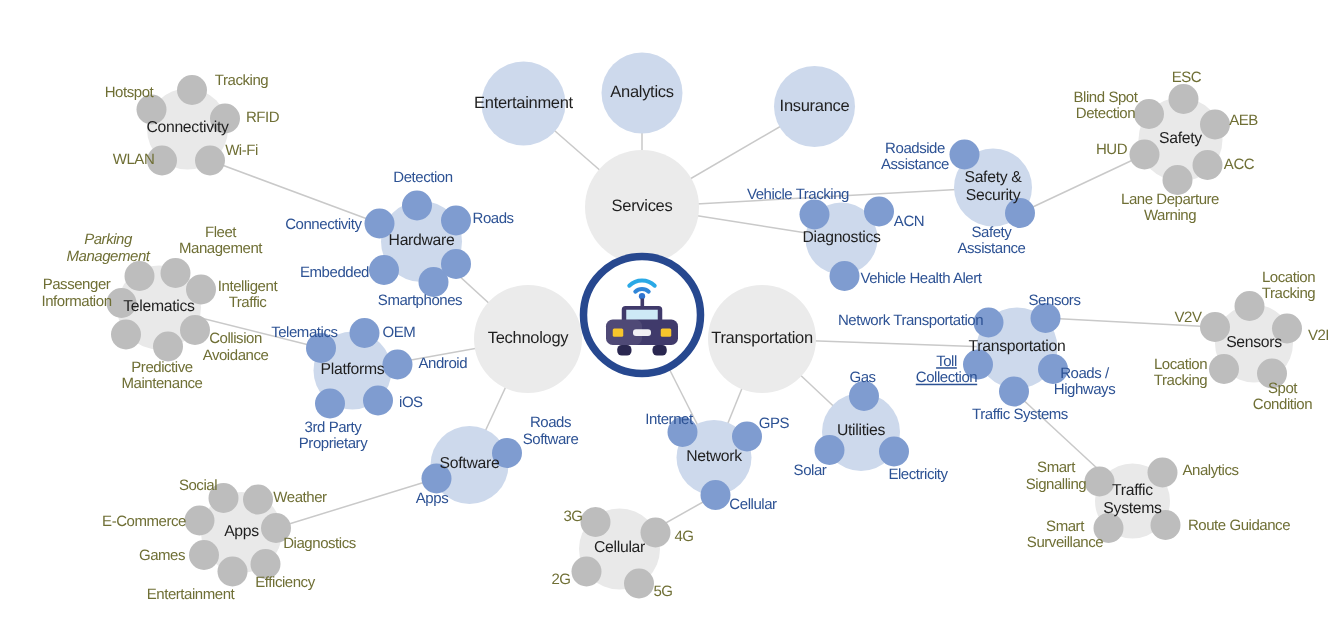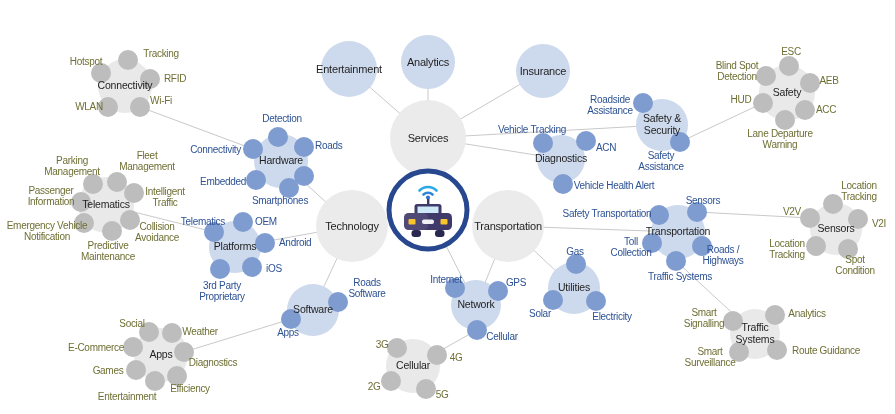--- a/index.html
+++ b/index.html
@@ -166,46 +166,44 @@
 Assistance</div>
     <div class="lbl center t-blue" style="left: 661px; top: 161px;">Safety
 Assistance</div>
     <div class="circ c-blue" style="left: 651px; top: 205px; height: 54px; width: 54px;"></div>
     <div class="circ s-blue" style="left: 649px; top: 205px; height: 20px; width: 20px;"></div>
     <div class="circ s-blue" style="left: 687px; top: 202px; height: 20px; width: 20px;"></div>
     <div class="circ s-blue" style="left: 642px; top: 233px; height: 20px; width: 20px;"></div>
     <div class="circ s-blue" style="left: 692px; top: 236px; height: 20px; width: 20px;"></div>
     <div class="circ s-blue" style="left: 666px; top: 251px; height: 20px; width: 20px;"></div>
     <div class="lbl center t-dark" style="left: 678px; top: 232px;">Transportation</div>
-    <div class="lbl center t-blue" style="left: 607px; top: 214px;">Safety Transportation</div>
+    <div class="lbl center t-blue" style="left: 607px; top: 214px;">Network Transportation</div>
     <div class="lbl center t-blue" style="left: 703px; top: 201px;">Sensors</div>
-    <div class="lbl center t-blue" style="left: 631px; top: 247px;">Toll
+    <div class="lbl center t-blue" style="left: 631px; top: 247px; text-decoration: underline;">Toll
 Collection</div>
     <div class="lbl center t-blue" style="left: 723px; top: 255px;">Roads /
 Highways</div>
     <div class="lbl center t-blue" style="left: 680px; top: 277px;">Traffic Systems</div>
     <div class="circ c-gray" style="left: 78px; top: 177px; height: 56px; width: 56px;"></div>
     <div class="circ s-gray" style="left: 83px; top: 174px; height: 20px; width: 20px;"></div>
     <div class="circ s-gray" style="left: 107px; top: 172px; height: 20px; width: 20px;"></div>
     <div class="circ s-gray" style="left: 71px; top: 192px; height: 20px; width: 20px;"></div>
     <div class="circ s-gray" style="left: 124px; top: 183px; height: 20px; width: 20px;"></div>
     <div class="circ s-gray" style="left: 74px; top: 213px; height: 20px; width: 20px;"></div>
     <div class="circ s-gray" style="left: 120px; top: 210px; height: 20px; width: 20px;"></div>
     <div class="circ s-gray" style="left: 102px; top: 221px; height: 20px; width: 20px;"></div>
     <div class="lbl center t-dark" style="left: 106px; top: 205px;">Telematics</div>
-    <div class="lbl center t-olive" style="left: 72px; top: 166px;">Parking
+    <div class="lbl center t-olive" style="left: 72px; top: 166px; font-style: italic;">Parking
 Management</div>
     <div class="lbl center t-olive" style="left: 147px; top: 161px;">Fleet
 Management</div>
     <div class="lbl center t-olive" style="left: 51px; top: 196px;">Passenger
 Information</div>
     <div class="lbl center t-olive" style="left: 165px; top: 197px;">Intelligent
 Traffic</div>
-    <div class="lbl center t-olive" style="left: 47px; top: 231px;">Emergency Vehicle
-Notification</div>
     <div class="lbl center t-olive" style="left: 157px; top: 232px;">Collision
 Avoidance</div>
     <div class="lbl center t-olive" style="left: 108px; top: 251px;">Predictive
 Maintenance</div>
     <div class="circ c-gray" style="left: 134px; top: 328px; height: 54px; width: 54px;"></div>
     <div class="circ s-gray" style="left: 139px; top: 322px; height: 20px; width: 20px;"></div>
     <div class="circ s-gray" style="left: 162px; top: 323px; height: 20px; width: 20px;"></div>
     <div class="circ s-gray" style="left: 123px; top: 337px; height: 20px; width: 20px;"></div>
     <div class="circ s-gray" style="left: 174px; top: 342px; height: 20px; width: 20px;"></div>
     <div class="circ s-gray" style="left: 126px; top: 360px; height: 20px; width: 20px;"></div>

